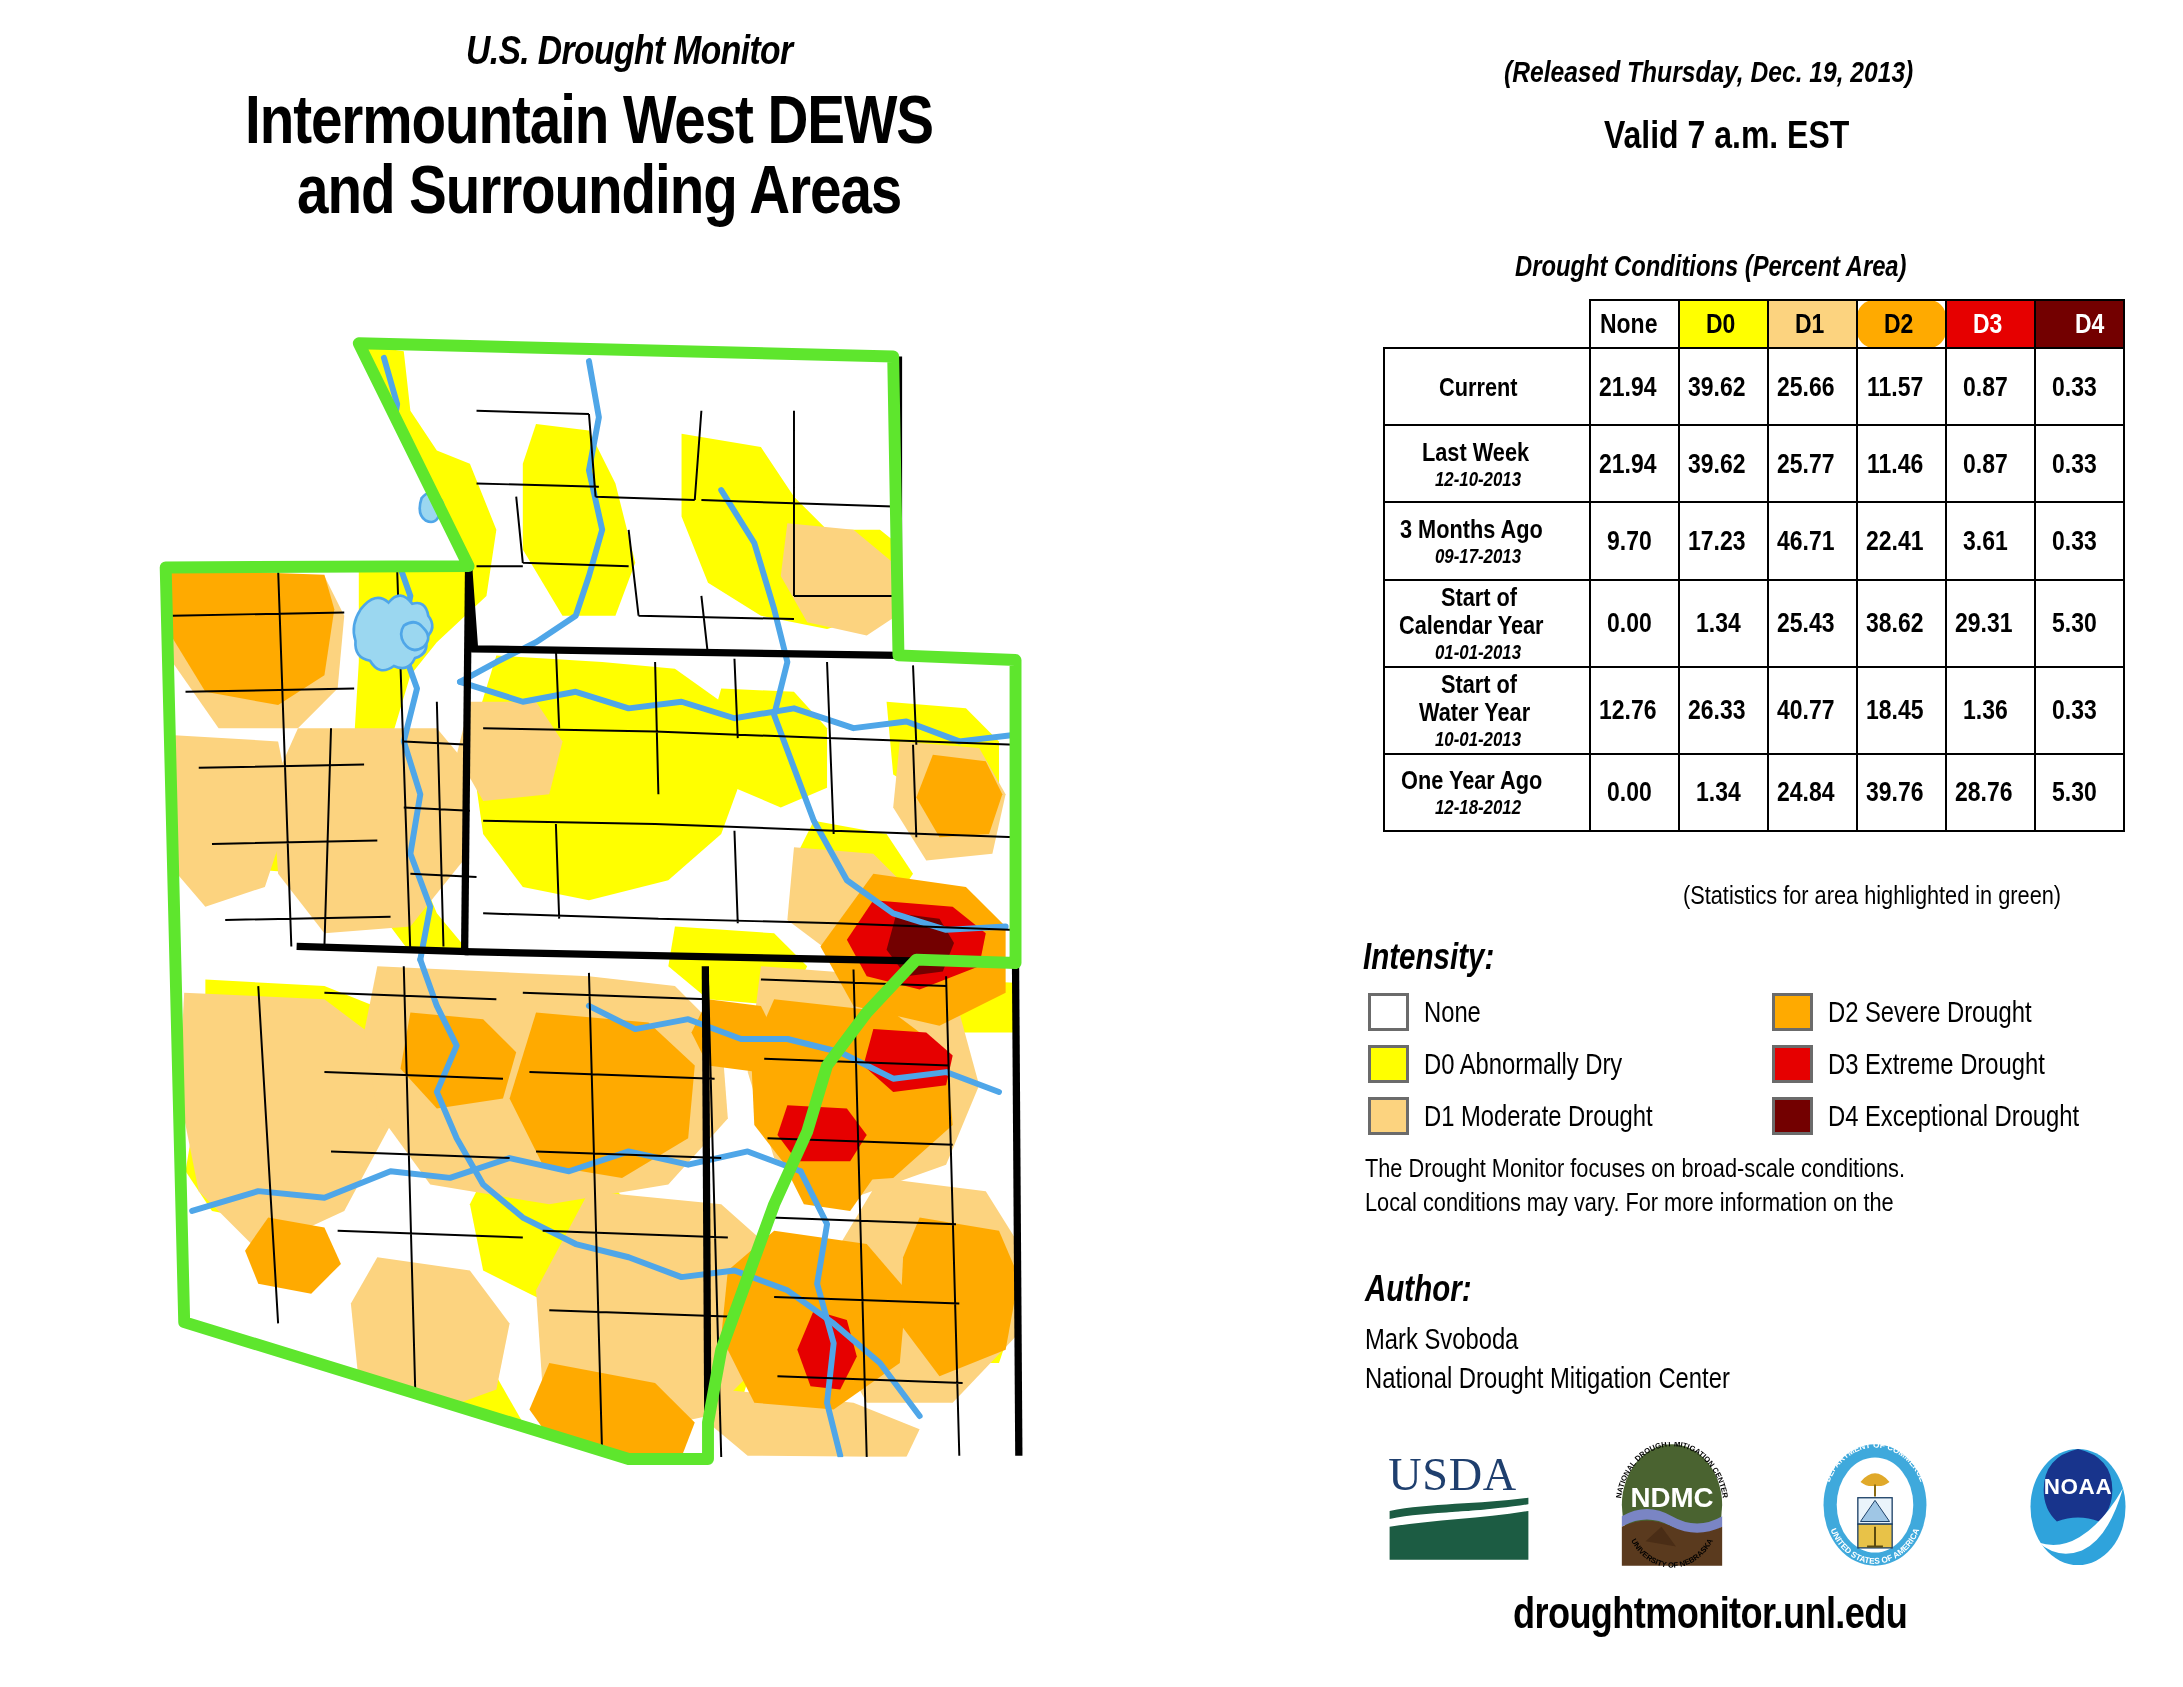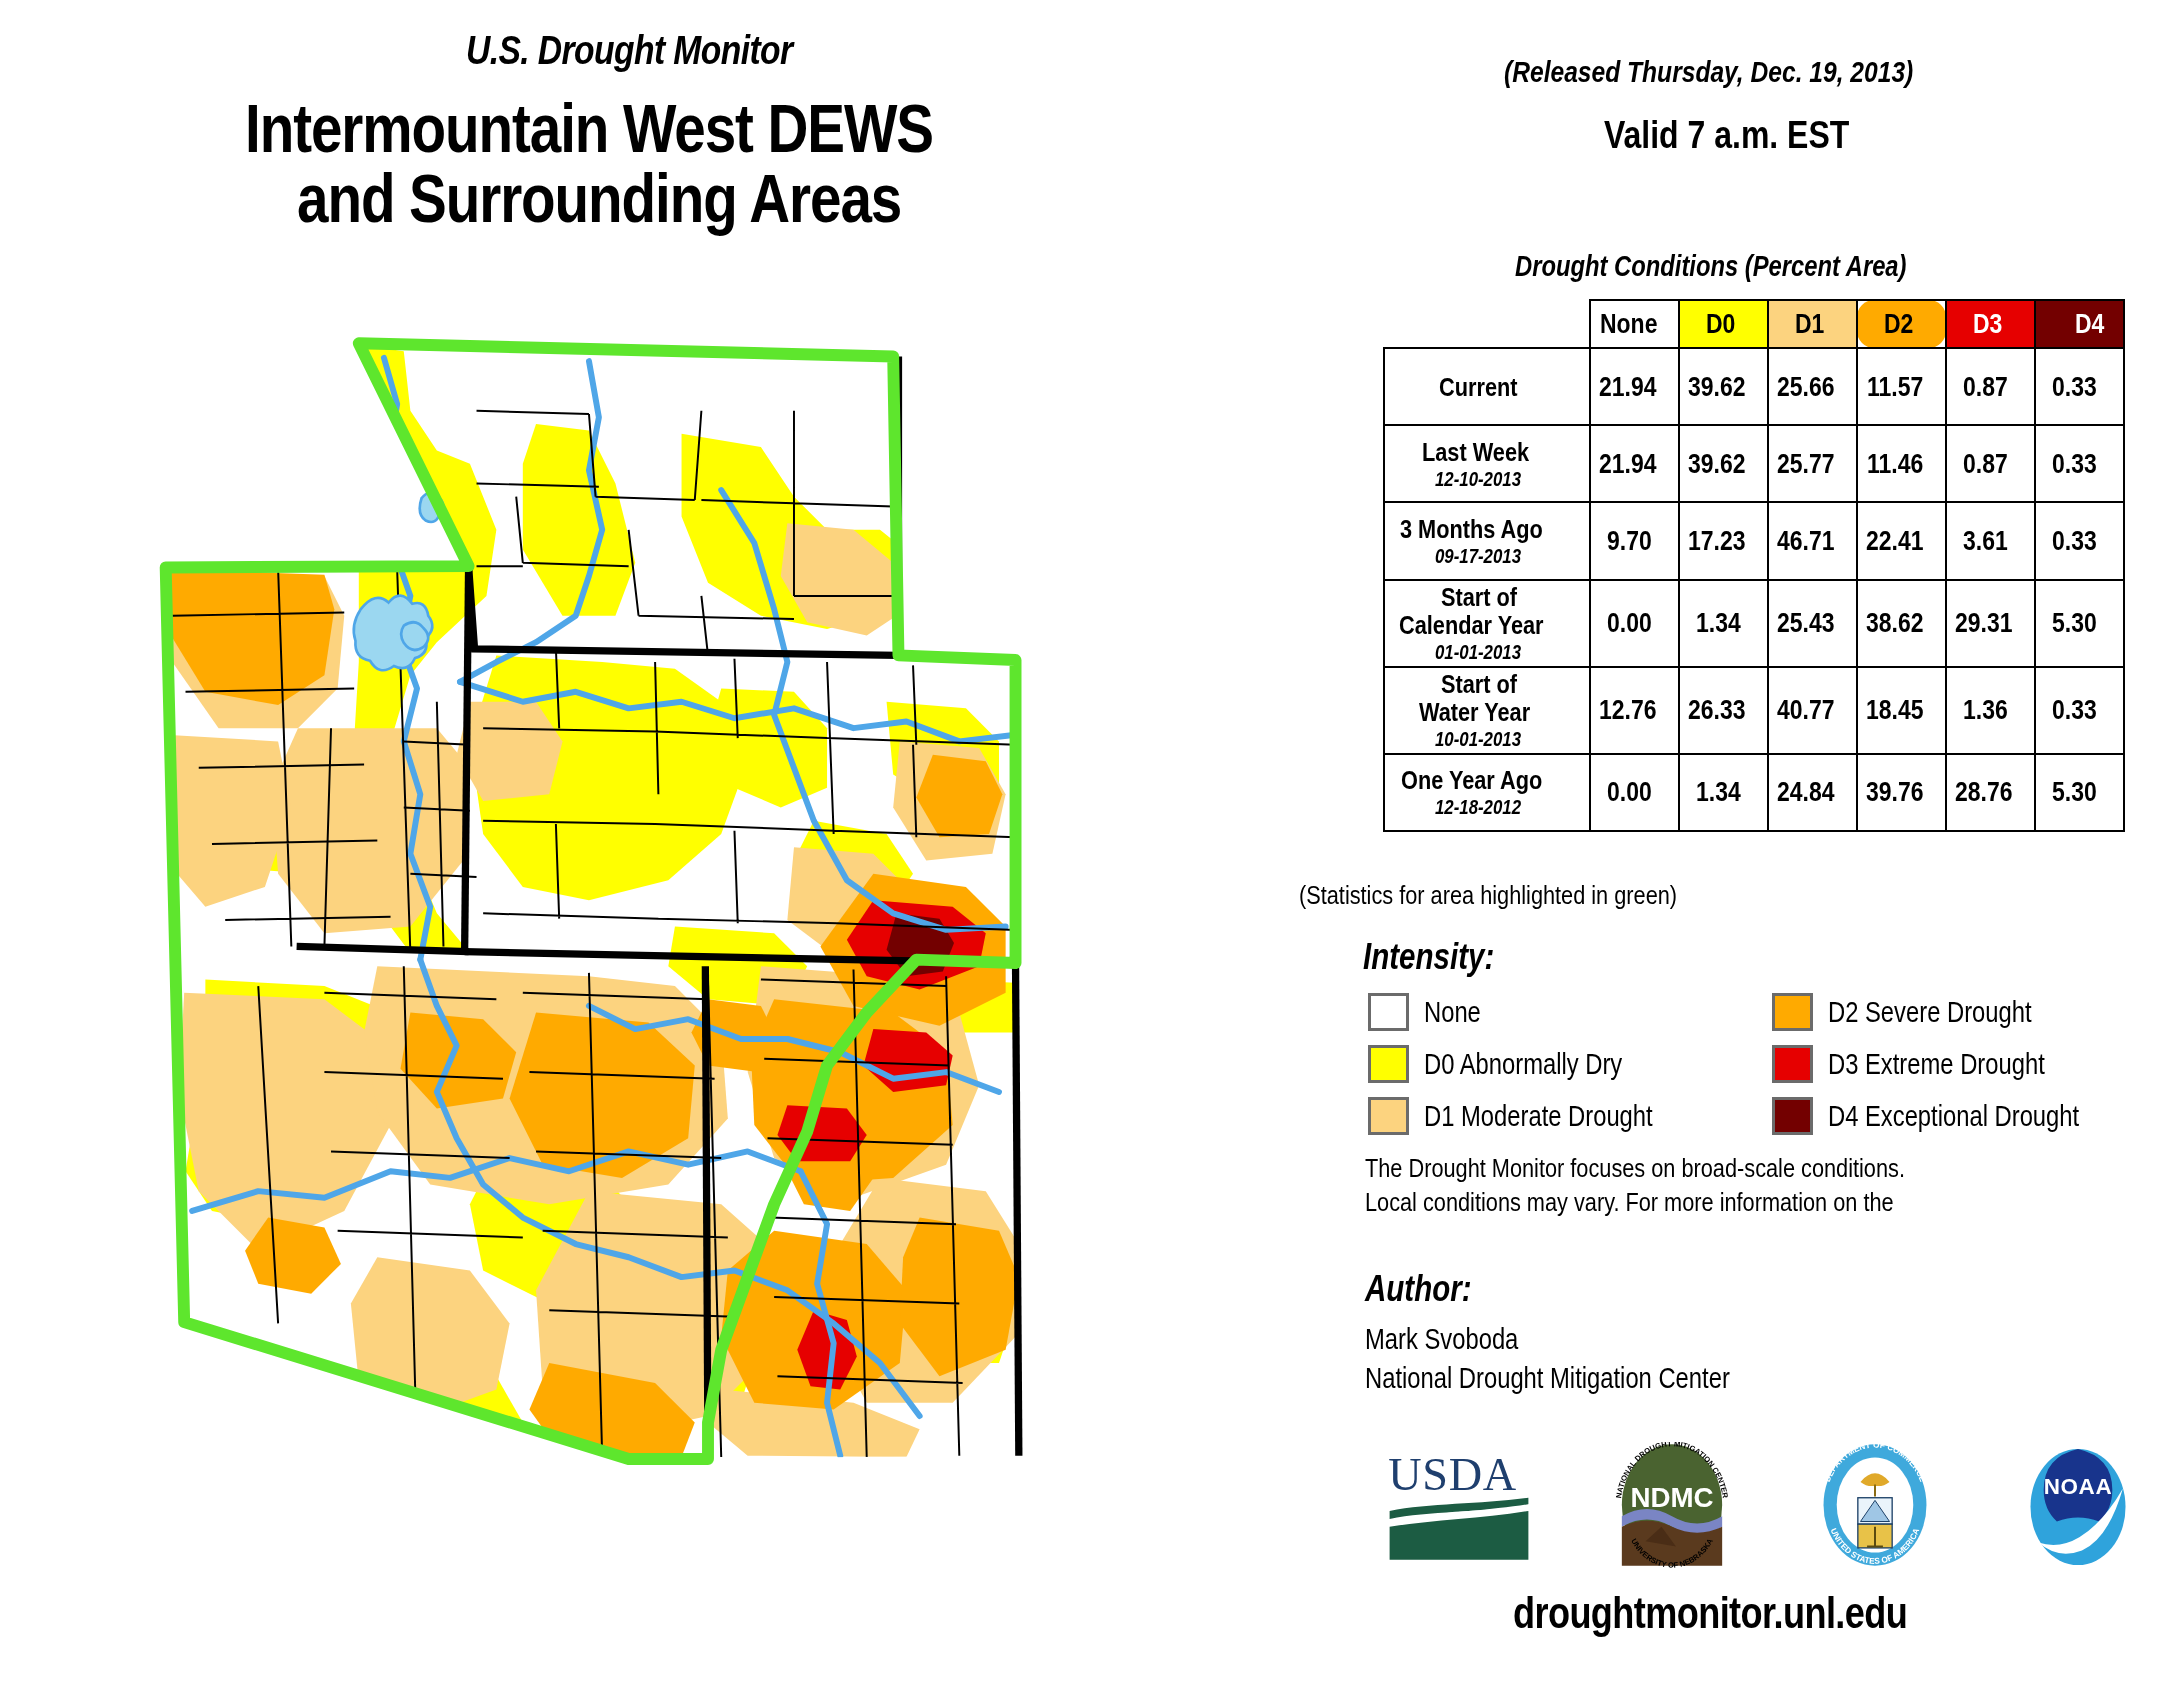--- a/index.html
+++ b/index.html
@@ -6,21 +6,21 @@
   body{width:2183px;height:1687px;position:relative;overflow:hidden;
        font-family:"Liberation Sans","DejaVu Sans",sans-serif;color:#000;}
 
   .cond{font-family:"Liberation Sans Narrow","Liberation Sans",sans-serif;
         transform:scaleX(.82);transform-origin:left center;display:inline-block;white-space:nowrap;}
 
   
   #title-block{position:absolute;left:0;top:26.5px;width:1330px;text-align:center;}
   #dm-supertitle{font-size:41px;font-weight:bold;font-style:italic;letter-spacing:-0.7px;}
   #dm-title-1,#dm-title-2{font-size:69px;font-weight:bold;line-height:1.02;letter-spacing:-1.3px;}
-  #dm-title-1{margin-top:20px;}
+  #dm-title-1{margin-top:11px;}
 
   
   #date-block{position:absolute;left:1363px;top:48px;width:781px;text-align:center;}
   #dm-date{font-size:49px;font-weight:bold;letter-spacing:-0.7px;}
   #dm-released{font-size:30px;font-weight:bold;font-style:italic;margin-top:6.6px;}
   #dm-valid{font-size:39px;font-weight:bold;margin-top:24px;}
 
   
   #table-caption{position:absolute;left:1363px;top:250px;width:781px;text-align:center;
                  font-size:29px;font-style:italic;font-weight:bold;}
@@ -31,21 +31,21 @@
   #stats-table tbody td{height:70px;font-size:28px;font-weight:bold;}
   #stats-table tbody td.rowlabel{width:196px;font-size:26.5px;line-height:1.06;padding:2.6px 4px;}
   #stats-table tbody td.rowlabel .sub{display:block;font-size:20.5px;font-style:italic;font-weight:bold;margin-top:2px;}
   #stats-table tbody td.val{width:85px;font-weight:bold;}
   .hdr-none{background:#fff;}
   .hdr-d0{background:#FFFF00;}
   .hdr-d1{background:#FCD37F;}
   .hdr-d2{background:#FFAA00;border-radius:17px;}
   .hdr-d3{background:#E60000;color:#fff;}
   .hdr-d4{background:#730000;color:#fff;padding-left:28px;}
-  #table-note{position:absolute;left:1299px;top:880px;width:781px;text-align:left;font-size:26.5px;}
+  #table-note{position:absolute;left:1363px;top:880px;width:781px;text-align:right;font-size:26.5px;}
 
   
   #intensity-title{position:absolute;left:1363px;top:936px;font-size:36px;font-weight:bold;
                    font-style:italic;text-decoration:underline;}
   #legend{position:absolute;left:1368px;top:986px;width:774px;
           display:grid;grid-template-columns:404px 370px;grid-auto-rows:52px;}
   .legend-item{display:flex;align-items:center;}
   .swatch{width:41px;height:38px;border:3.3px solid #6b6b6b;box-sizing:border-box;flex:none;}
   .sw-none{background:#fff;} .sw-d0{background:#FFFF00;} .sw-d1{background:#FCD37F;}
   .sw-d2{background:#FFAA00;} .sw-d3{background:#E60000;} .sw-d4{background:#730000;}

